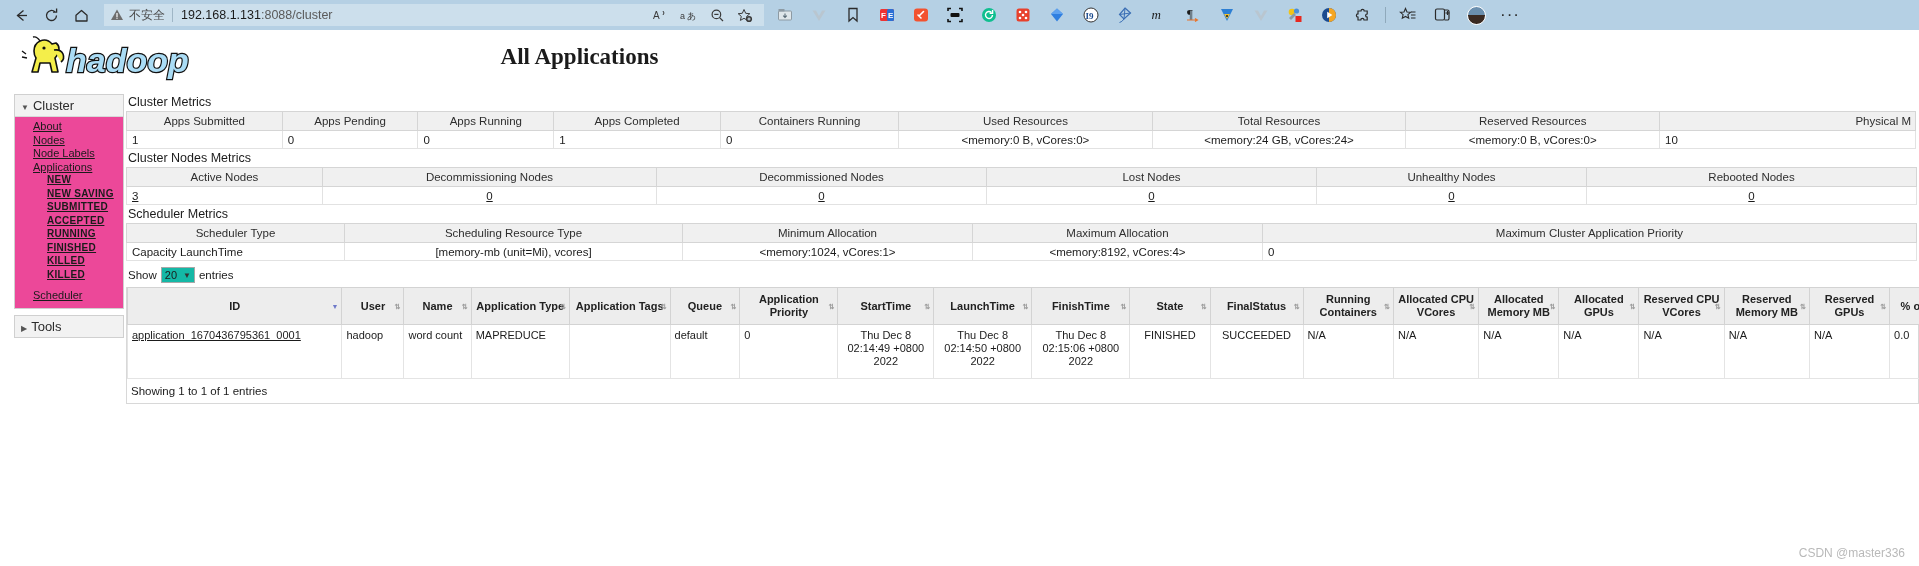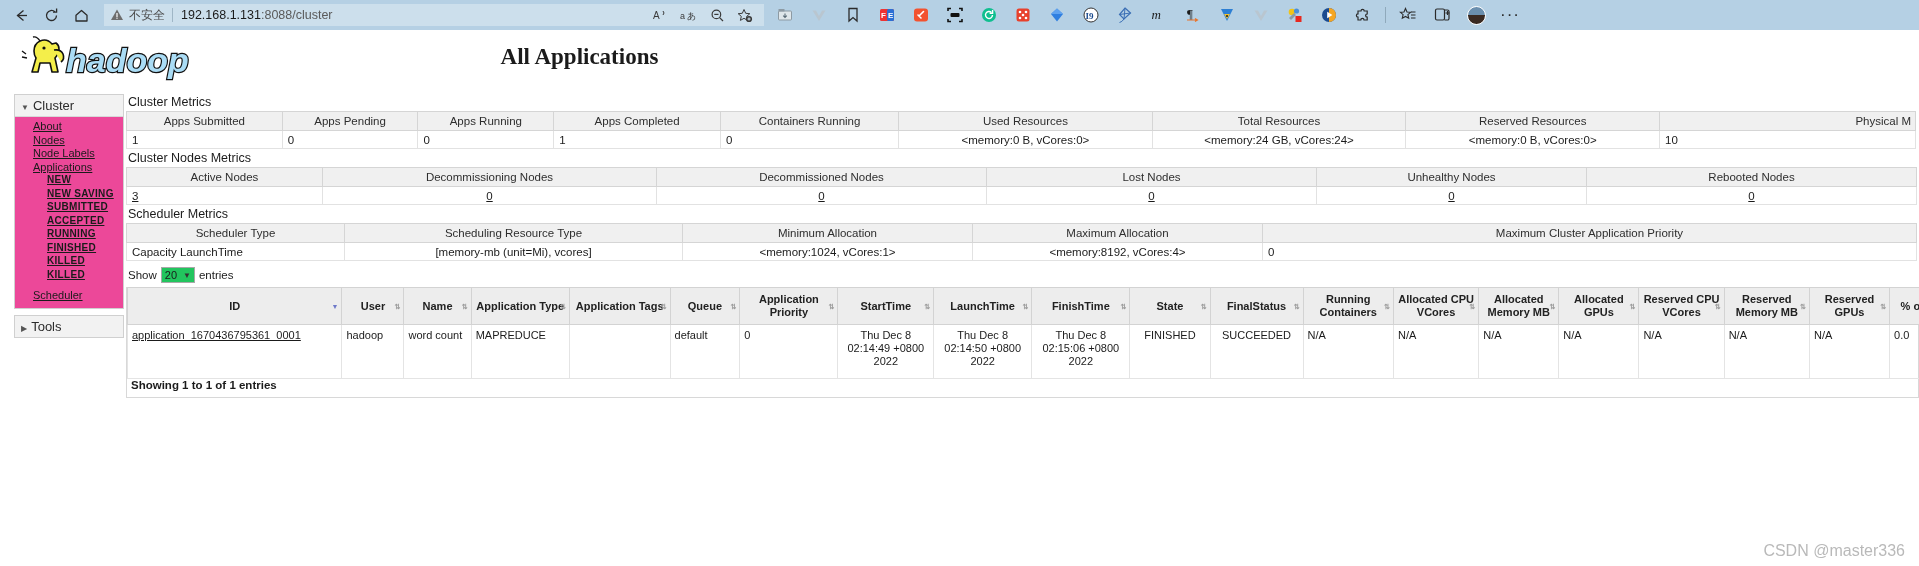--- a/index.html
+++ b/index.html
@@ -142,21 +142,21 @@
   td.lnk a { color:#1b1b1b; text-decoration: underline; }
 
   
   .show-row {
     font-size: 11.5px; color:#1b1b1b;
     margin: 6px 0 4px 2px;
     display:flex; align-items:center; gap:4px;
   }
   .sel-box {
     border:1px solid #a8a8a8;
-    background:#22c55e;
+    background:#14b8a6;
     padding: 0px 3px;
     font-size: 11px;
     display:inline-flex; align-items:center; gap:6px;
     height: 16px;
   }
   .sel-caret { font-size: 8px; color:#333; }
 
   
   table.apps {
     border-collapse: collapse;
@@ -189,27 +189,26 @@
   table.apps td.c { text-align:center; }
   .sort-ar {
     position:absolute; right:3px; top:50%;
     transform: translateY(-50%);
     font-size: 7px; color:#9b9b9b; line-height: 7px;
   }
   .sort-ar.active { color: #6e79c9; }
   .app-link { color:#1b1b1b; text-decoration: underline; }
   .footer-note {
     font-size: 11.5px; color:#1b1b1b;
-    margin: 0 0 0 4px;
-    font-weight: bold;
+    margin: 6px 0 0 4px;
   }
   .apps-wrap { border:1px solid #d8d8d8; border-top:none; padding: 0 0 6px 0; }
   .watermark {
     position:absolute; right: 14px; bottom: 6px;
-    font-size: 16px; color: #b9b9b9;
+    font-size: 12px; color: #b9b9b9;
   }
 </style>
 </head>
 <body>
 
 <div class="browser-bar">
   <div class="nav-btn">
     <svg width="17" height="17" viewBox="0 0 17 17">
         <path d="M10.5 3.5 L4.5 8.5 L10.5 13.5" fill="none" stroke="#2b2b2b" stroke-width="1.3"></path>
         <path d="M4.5 8.5 H14" stroke="#2b2b2b" stroke-width="1.3" fill="none"></path>

